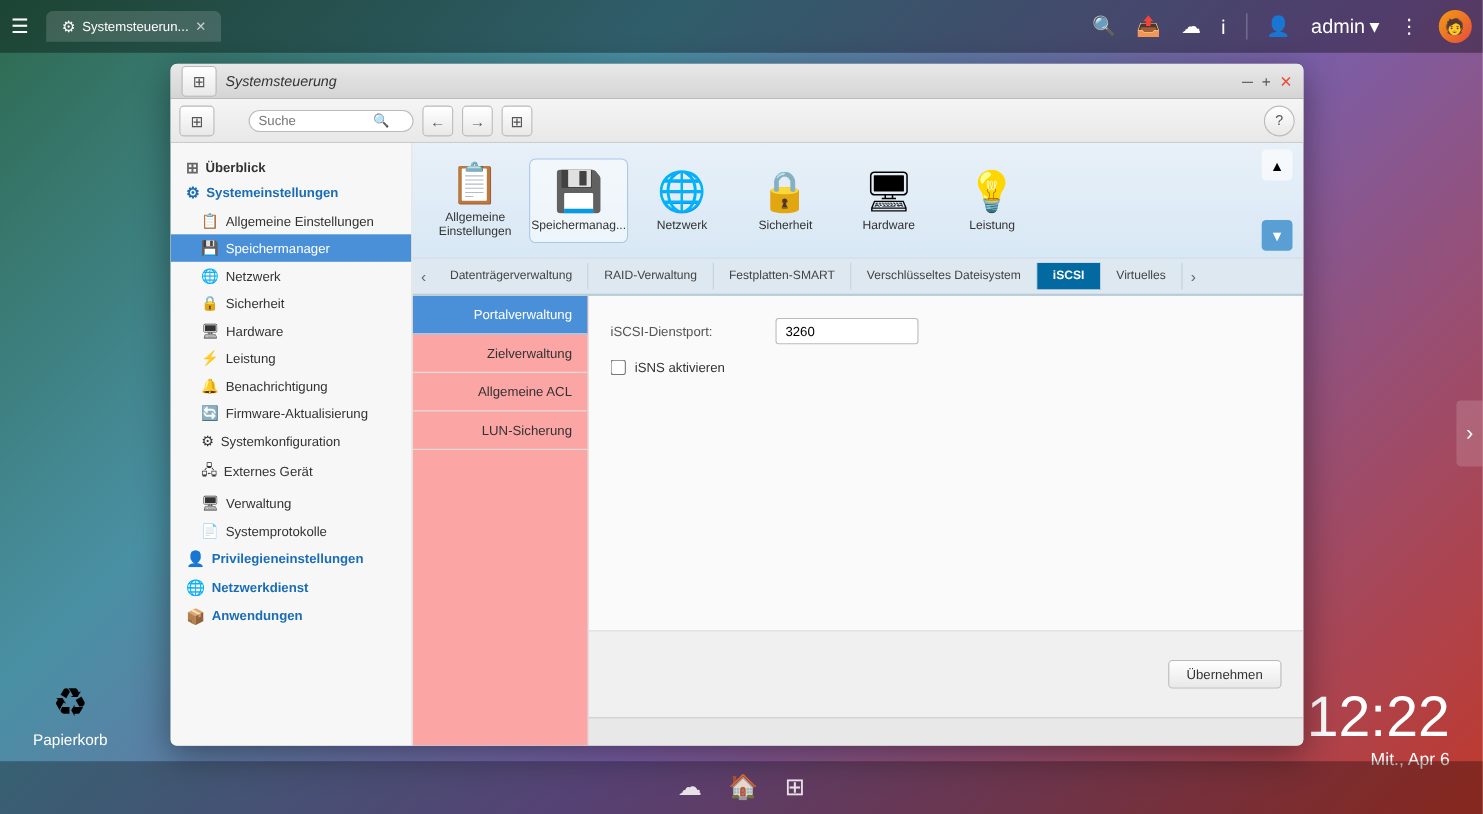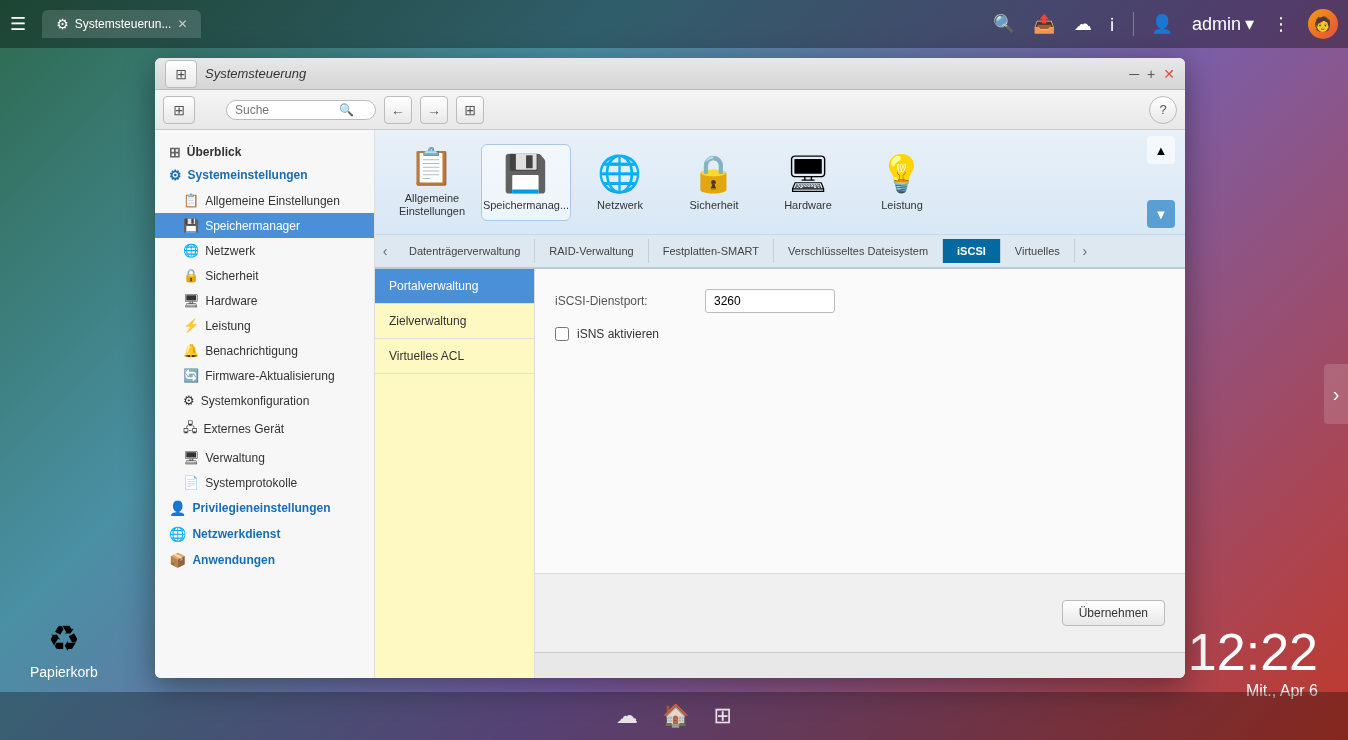--- a/index.html
+++ b/index.html
@@ -201,21 +201,21 @@
     }
     .tab-scroll-right {
       width: 20px; height: 32px; display: flex; align-items: center; justify-content: center;
       cursor: pointer; color: #666; font-size: 14px; flex-shrink: 0;
     }
 
     
     .panel-body { display: flex; flex: 1; overflow: hidden; }
 
     
-    .sub-menu { width: 160px; background: #fef9c3; border-right: 1px solid #ddd; flex-shrink: 0; }
+    .sub-menu { width: 160px; background: #fca5a5; border-right: 1px solid #ddd; flex-shrink: 0; text-align: right; }
     .sub-menu-item {
       padding: 10px 14px; font-size: 12px; color: #333; cursor: pointer;
       border-bottom: 1px solid #e0e0e0;
     }
     .sub-menu-item.active { background: #4a90d9; color: #fff; }
 
     
     .main-panel { flex: 1; padding: 20px; background: #fafafa; overflow-y: auto; }
     .form-row { display: flex; align-items: center; margin-bottom: 14px; gap: 10px; }
     .form-label { font-size: 12px; color: #555; width: 140px; }
@@ -417,21 +417,22 @@
           <div class="tab active">iSCSI</div>
           <div class="tab">Virtuelles</div>
           <div class="tab-scroll-right">›</div>
         </div>
 
         <div class="panel-body">
 
           <div class="sub-menu">
             <div class="sub-menu-item active">Portalverwaltung</div>
             <div class="sub-menu-item">Zielverwaltung</div>
-            <div class="sub-menu-item">Virtuelles ACL</div>
+            <div class="sub-menu-item">Allgemeine ACL</div>
+            <div class="sub-menu-item">LUN-Sicherung</div>
           </div>
 
           <div style="display:flex;flex-direction:column;flex:1;overflow:hidden;">
             <div class="main-panel">
 
 
               <div class="form-row">
                 <span class="form-label">iSCSI-Dienstport:</span>
                 <input type="text" class="form-input" value="3260" style="">
               </div>

